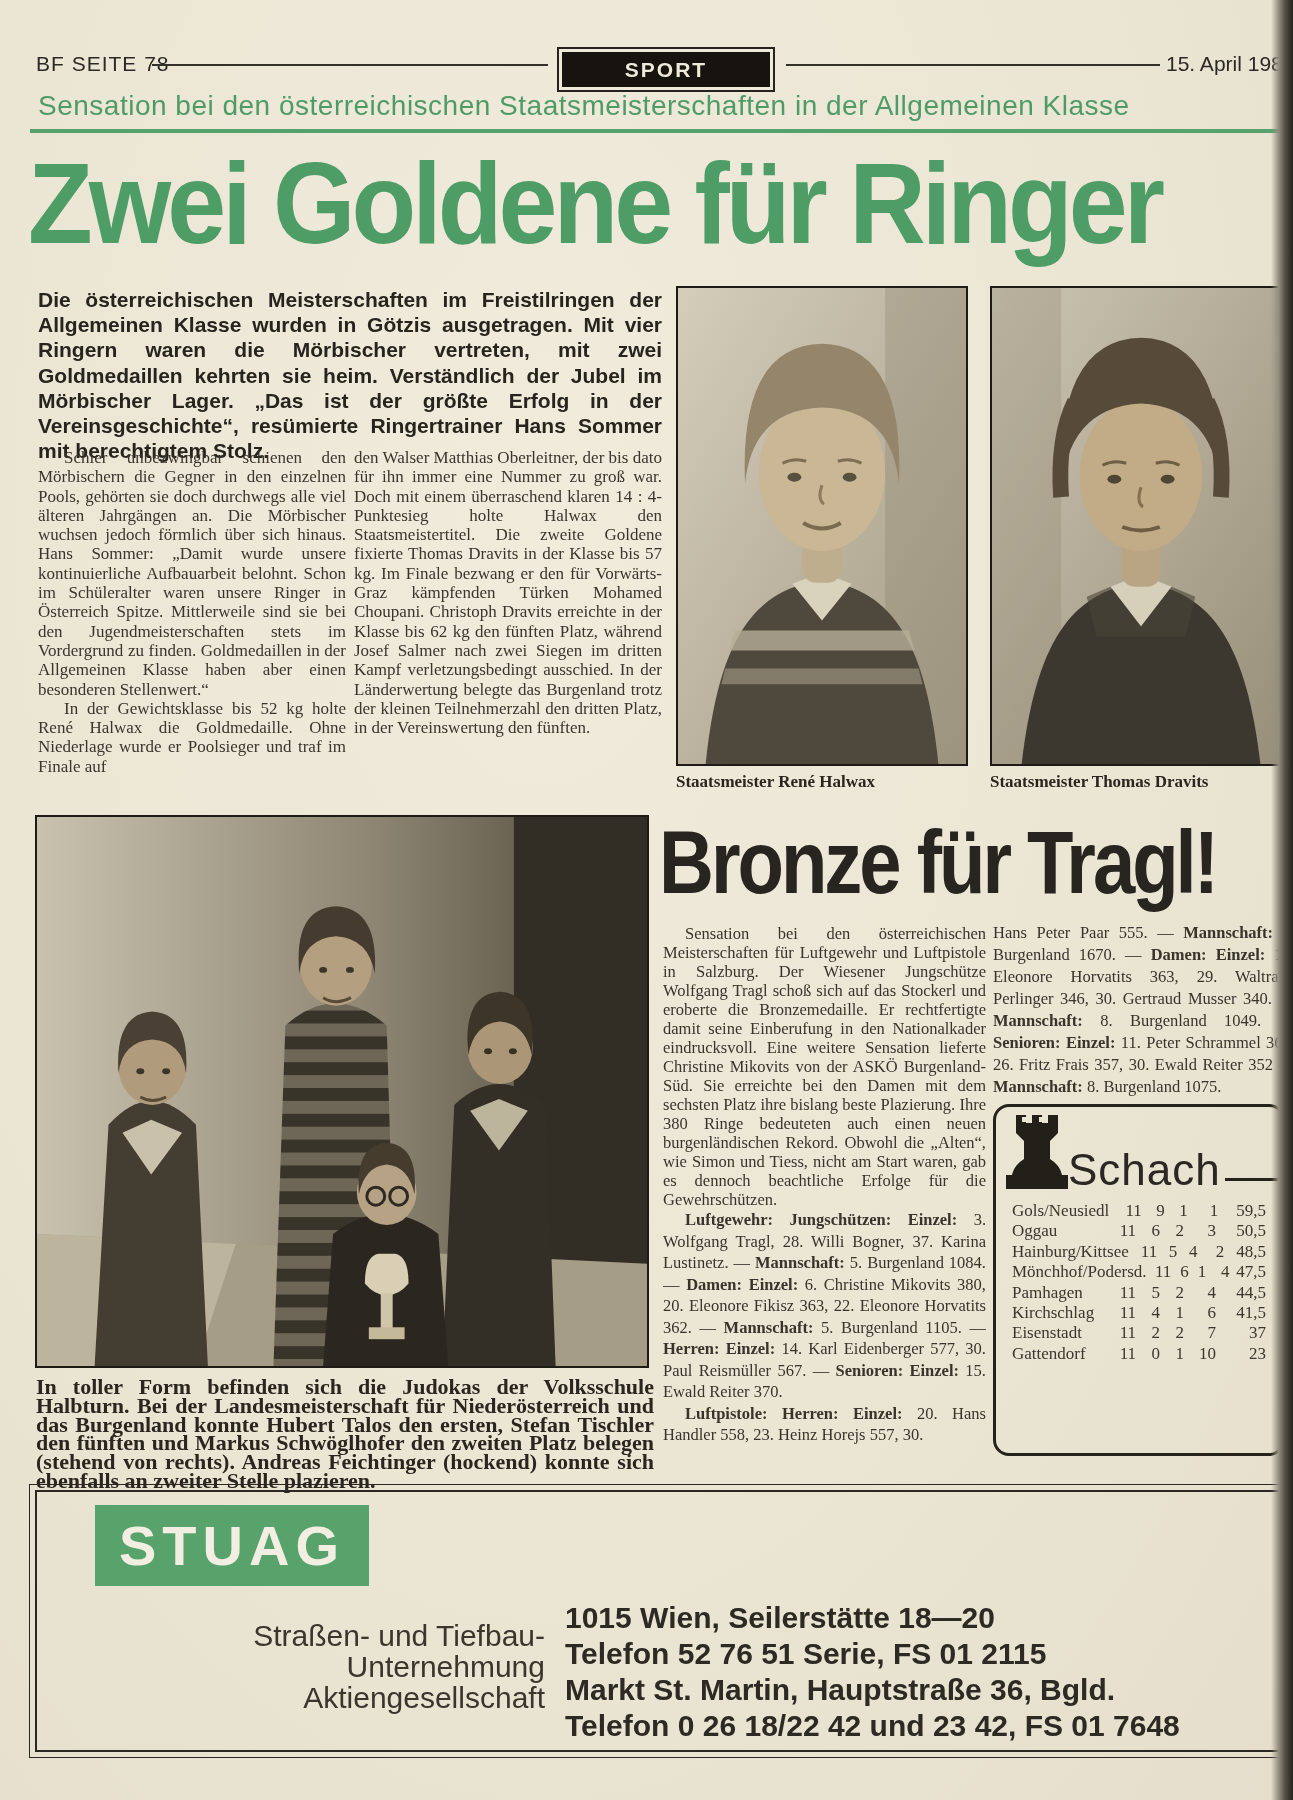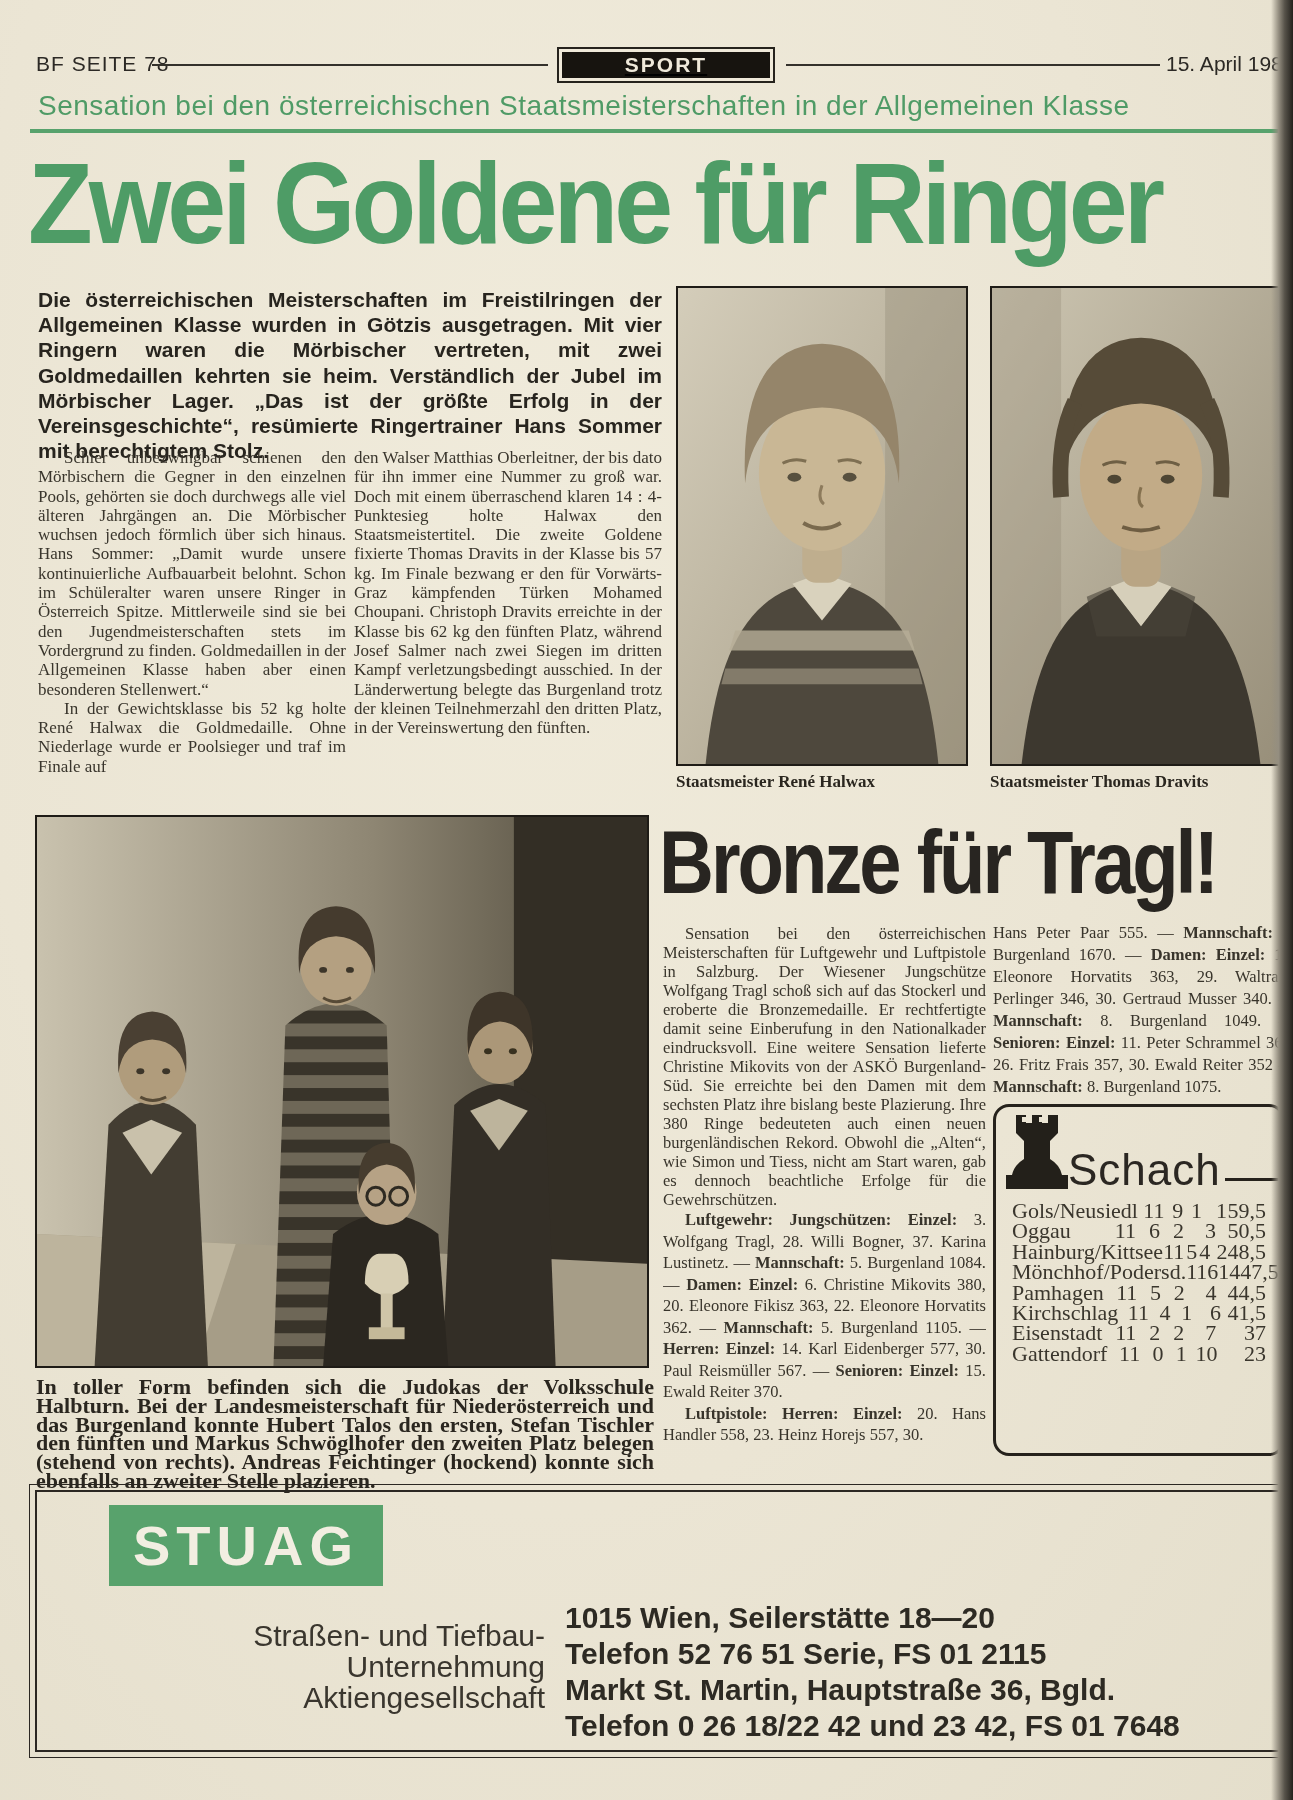--- a/index.html
+++ b/index.html
@@ -7,22 +7,22 @@
         background:radial-gradient(ellipse at 42% 28%, #f0ebdb 0%, #ebe5d4 55%, #e4decb 100%);
         font-family:"Liberation Serif", serif;}
   .edge{position:absolute;right:0;top:0;width:22px;height:1800px;z-index:60;
         background:linear-gradient(90deg, rgba(110,105,95,0) 0%, #948e80 35%, #57534a 62%, #24221d 100%);}
   
   .hdr-label{position:absolute;left:36px;top:52px;font-family:"Liberation Sans",sans-serif;
              font-size:21px;color:#2c2925;letter-spacing:1px;white-space:nowrap;}
   .rule{position:absolute;height:2px;background:#34312b;}
   .rule-l{left:152px;top:64px;width:396px;}
   .rule-r{left:786px;top:64px;width:374px;}
-  .sport-box{position:absolute;left:557px;top:47px;width:218px;height:36px;border:2px solid #26231d;
-             box-sizing:border-box;padding:3px;background:#efe9d9;text-decoration:underline;}
+  .sport-box{position:absolute;left:557px;top:47px;width:218px;height:45px;border:2px solid #26231d;
+             box-sizing:border-box;padding:3px;background:#efe9d9;}
   .sport-inner{width:100%;height:100%;background:#17140f;color:#efe9da;display:flex;align-items:center;
              justify-content:center;font-family:"Liberation Sans",sans-serif;font-weight:bold;
              font-size:21px;letter-spacing:2px;}
   .hdr-date{position:absolute;left:1166px;top:52px;font-family:"Liberation Sans",sans-serif;
              font-size:21px;color:#2c2925;white-space:nowrap;}
   
   .kicker{position:absolute;left:38px;top:90px;font-family:"Liberation Sans",sans-serif;
           font-size:28px;color:#4f9b66;letter-spacing:.5px;white-space:nowrap;}
   .kicker-rule{position:absolute;left:30px;top:129px;width:1263px;height:4px;background:#57a26c;}
   .headline1{position:absolute;left:28px;top:138px;font-family:"Liberation Sans",sans-serif;
@@ -61,29 +61,29 @@
   
   .schach{position:absolute;left:993px;top:1104px;width:292px;height:352px;border:3px solid #26221c;
           border-radius:16px;box-sizing:border-box;}
   .schach-head{display:flex;align-items:flex-end;height:84px;padding-left:10px;}
   .rook{flex:0 0 auto;margin-bottom:2px;}
   .schach-title{font-family:"Liberation Sans",sans-serif;font-size:44px;color:#2b2722;
           letter-spacing:1px;line-height:.95;}
   .schach-rule{flex:1;border-bottom:3px solid #26221c;margin:0 0 10px 4px;}
   .schach-body{padding:10px 16px 0 16px;font-size:16.5px;line-height:21px;color:#38342b;text-align:justify;}
   .schach-body p{margin:0;text-indent:20px;}
-  .stable{margin:10px 16px 0 16px;font-size:22px;color:#3a362d;}
+  .stable{margin:10px 16px 0 16px;font-size:17px;color:#3a362d;}
   .srow{display:flex;line-height:20.4px;}
   .steam{flex:1;}
   .snum{text-align:right;}
   .c1{width:34px;} .c2{width:24px;} .c3{width:24px;} .c4{width:32px;} .c5{width:50px;}
   
   .ad{position:absolute;left:35px;top:1490px;width:1247px;height:262px;border:2px solid #2b2722;
       outline:1px solid #2b2722;outline-offset:5px;box-sizing:border-box;}
-  .stuag{position:absolute;left:72px;top:13px;width:274px;height:81px;background:#58a26c;
+  .stuag{position:absolute;left:58px;top:13px;width:274px;height:81px;background:#58a26c;
       color:#f2eee1;display:flex;align-items:center;justify-content:center;
       font-family:"Liberation Sans",sans-serif;font-weight:bold;font-size:56px;letter-spacing:6px;}
   .ad-left{position:absolute;left:58px;top:128px;width:450px;text-align:right;
       font-family:"Liberation Sans",sans-serif;font-size:30px;color:#3a362e;line-height:31px;}
   .ad-left .gap{}
   .ad-right{position:absolute;left:528px;top:108px;font-family:"Liberation Sans",sans-serif;
       font-weight:bold;font-size:30px;color:#2d2a23;line-height:36px;white-space:nowrap;}
   .ad-right .grp2{margin-top:0;}
 </style>
 </head>

